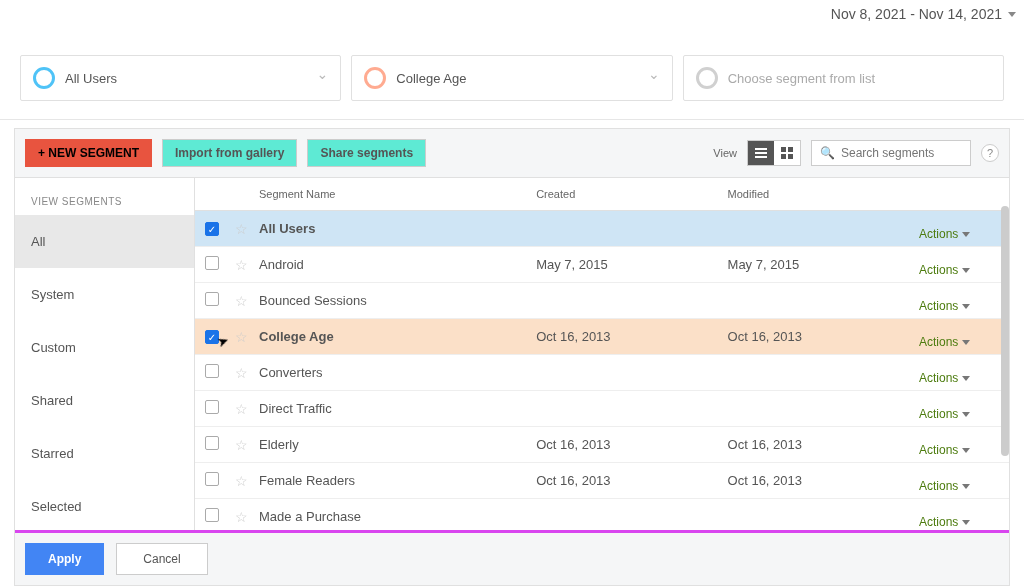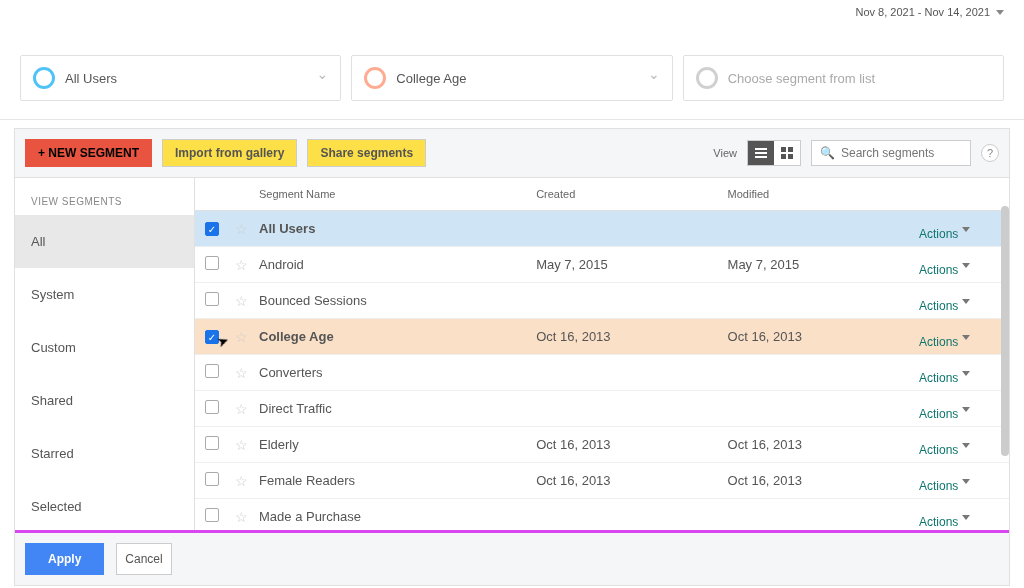--- a/index.html
+++ b/index.html
@@ -8,23 +8,23 @@
     font-size: 13px;
     color: #333;
     background: #fff;
     width: 1024px;
     height: 588px;
     overflow: hidden;
     position: relative;
   }
   .top-right {
     position: absolute;
-    right: 20px;
+    right: 8px;
     top: 6px;
-    font-size: 11px;
+    font-size: 14px;
     color: #555;
     display: flex;
     align-items: center;
     gap: 6px;
   }
   .chev-down {
     width: 0; height: 0;
     border-left: 4px solid transparent;
     border-right: 4px solid transparent;
     border-top: 5px solid #888;
@@ -68,21 +68,21 @@
   .toolbar {
     display: flex;
     align-items: center;
     padding: 10px 10px;
     gap: 10px;
     border-bottom: 1px solid #e0e0e0;
     background: #f5f6f7;
   }
   .btn {
     border: 1px solid #ccc;
-    background: #fde047;
+    background: #5eead4;
     padding: 6px 12px;
     font-size: 12px;
     color: #555;
     cursor: pointer;
     font-weight: bold;
   }
   .btn.red {
     background: #e8543f;
     border-color: #e8543f;
     color: #000000;
@@ -179,35 +179,35 @@
   .row.selected-orange { background: #fbe0c8; }
   .row .name { color: #555; }
   .row.bold .name { font-weight: bold; }
   .chk {
     width: 14px; height: 14px; border: 1px solid #aaa; background: #fff; border-radius: 2px;
     display: inline-flex; align-items: center; justify-content: center;
   }
   .chk.checked { background: #1a73e8; border-color: #1a73e8; color:#fff; font-size:10px; }
   .star { color: #ccc; font-size: 14px; }
   .actions {
-    font-size: 12px; color: #0f766e; display:flex; align-items:flex-start; gap:4px;margin-top:11px;
+    font-size: 12px; color: #4d7c0f; display:flex; align-items:center; gap:4px;margin-top:11px;
   }
   .actions .chev-down { border-top-color:#777; }
   .footer {
     border-top: 3px solid #d946ef;
     padding: 10px;
     display: flex;
     gap: 12px;
     background: #f5f6f7;
   }
   .btn.blue {
     background: #4285f4; border-color: #4285f4; color: #fff;
     padding: 8px 22px;
   }
-  .btn.plain { background: #fff; padding: 8px 8px; font-weight: normal; }
+  .btn.plain { background: #fff; padding: 8px 26px; font-weight: normal; }
   .scroll-ind {
     position:absolute; right:0; top:28px; width:8px; height:250px; background:#ccc; border-radius:4px;
   }
   .list-icon-bars { display:flex; flex-direction:column; gap:2px; }
   .list-icon-bars span { width:12px; height:2px; background:currentColor; }
   .grid-icon { display:grid; grid-template-columns:5px 5px; gap:2px; }
   .grid-icon span { width:5px; height:5px; background:#555; }
   .cursor {
     position:absolute; left:217px; top:333px; font-size:14px; color:#000; pointer-events:none;
     transform: rotate(-20deg);

